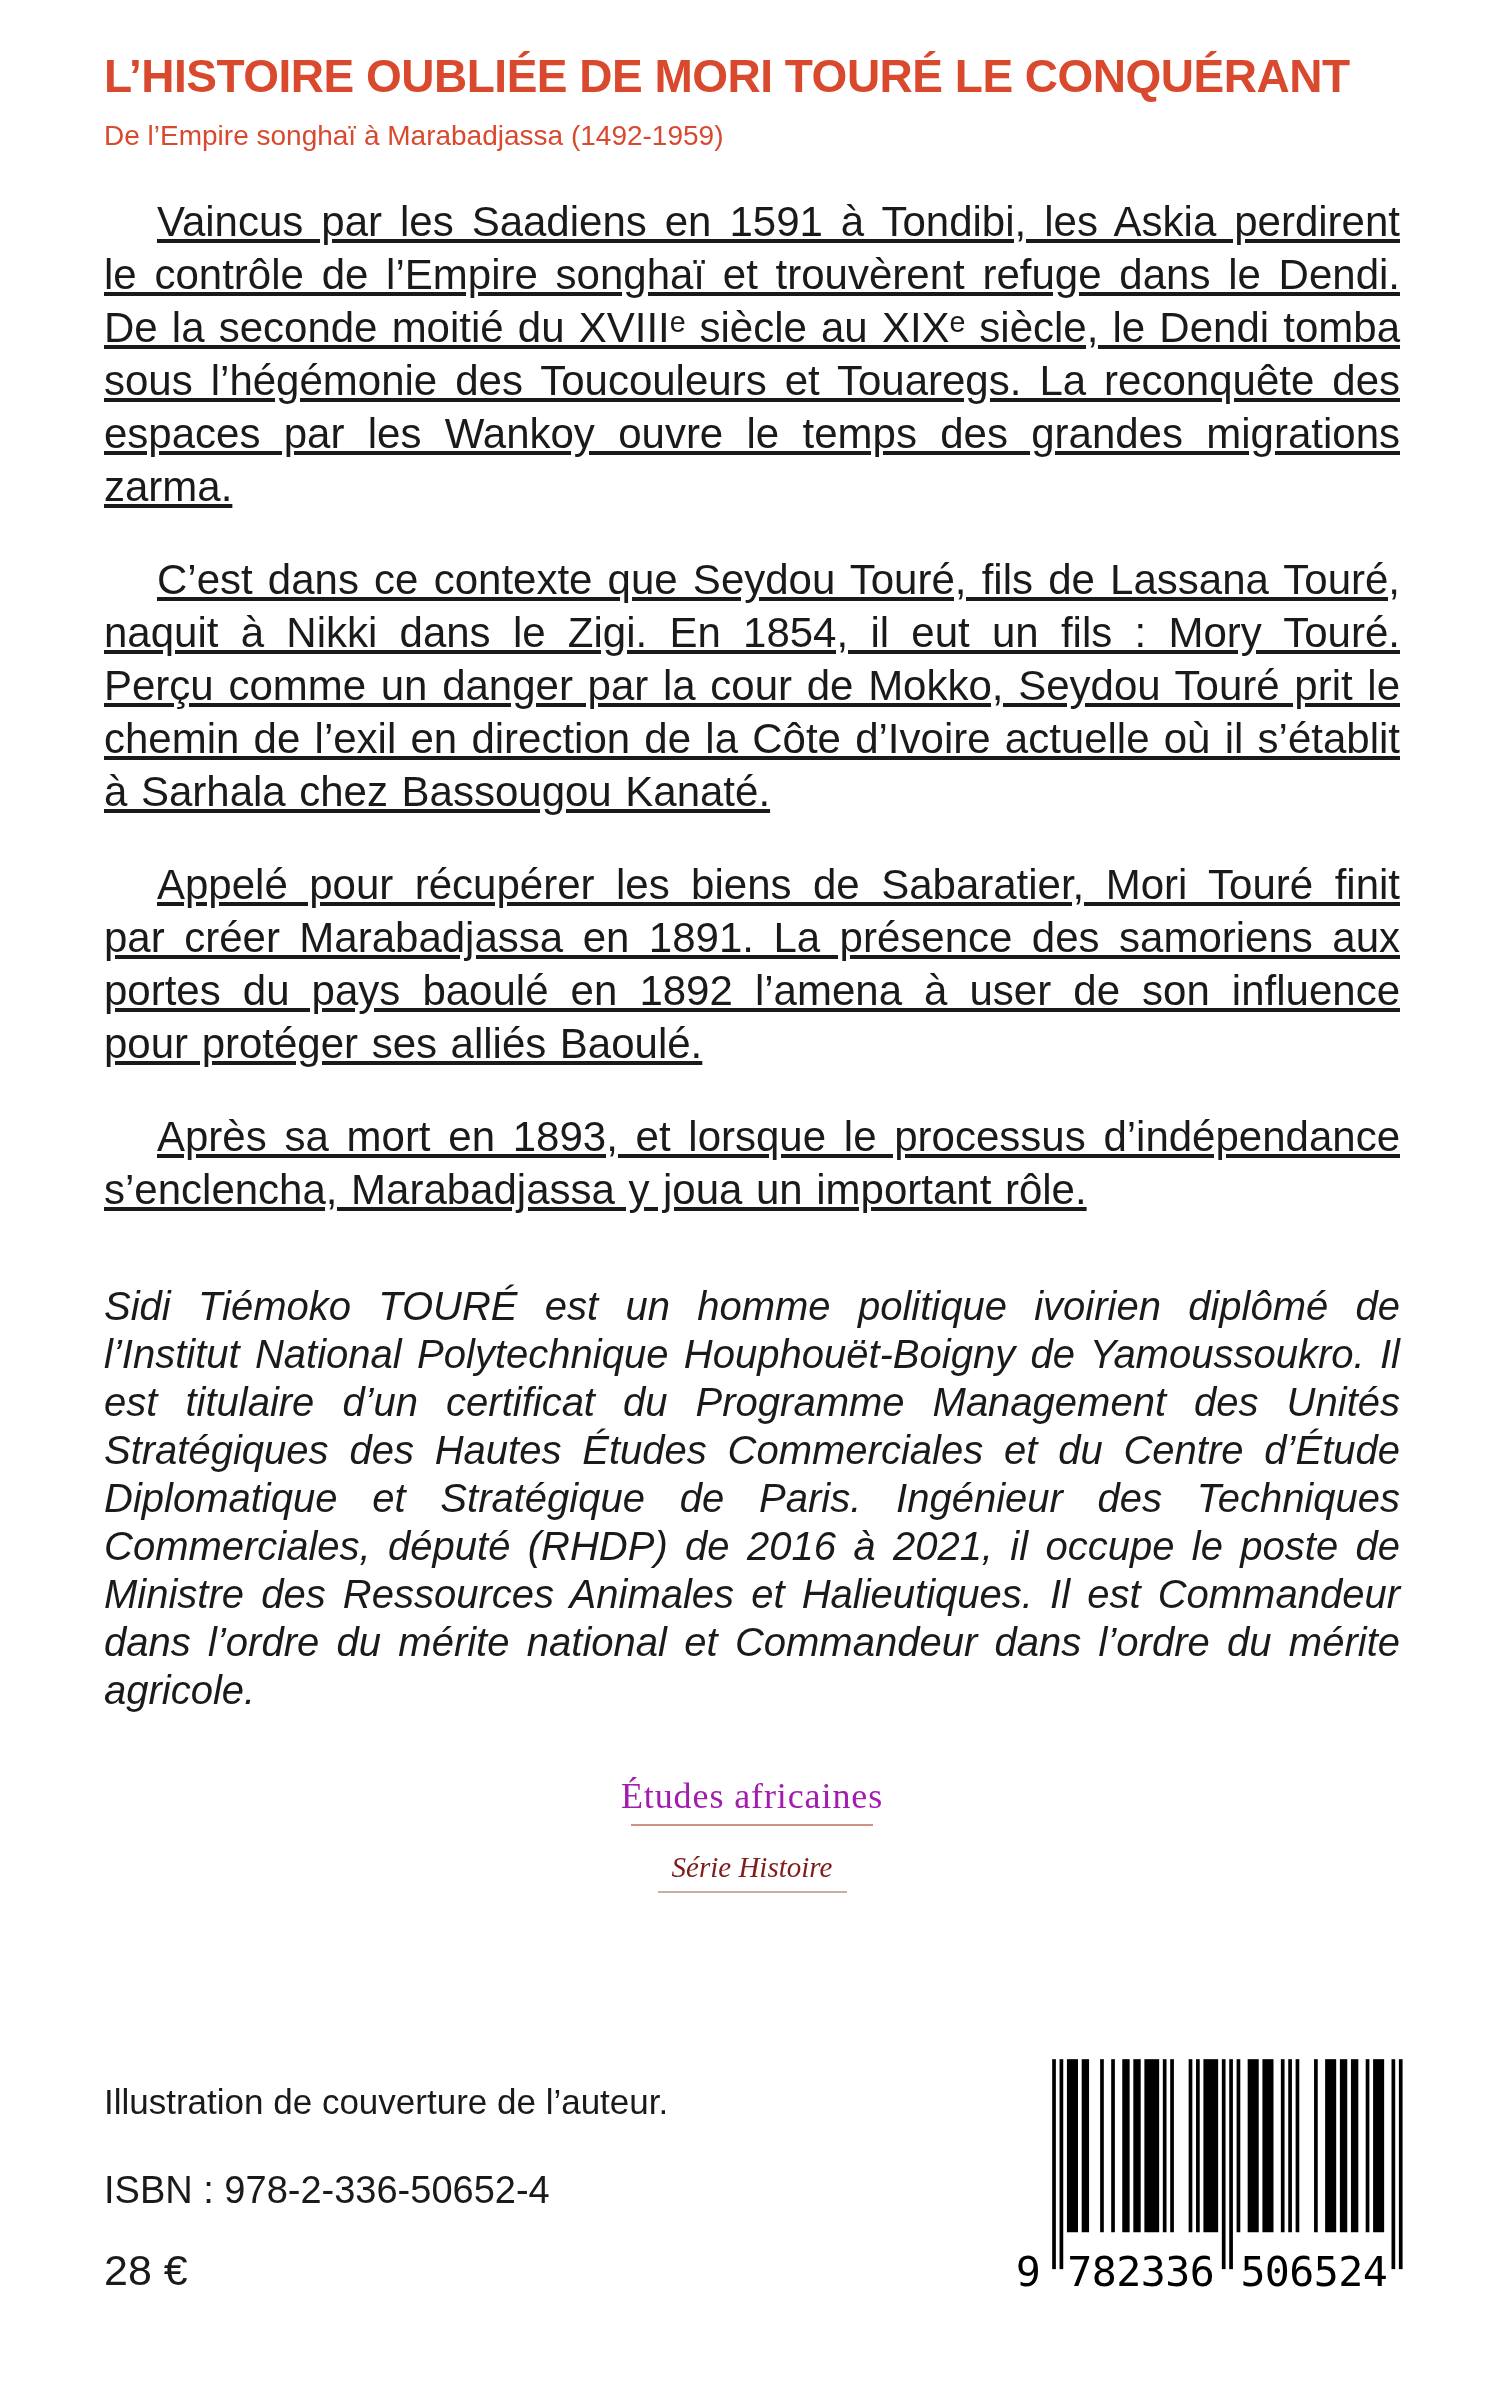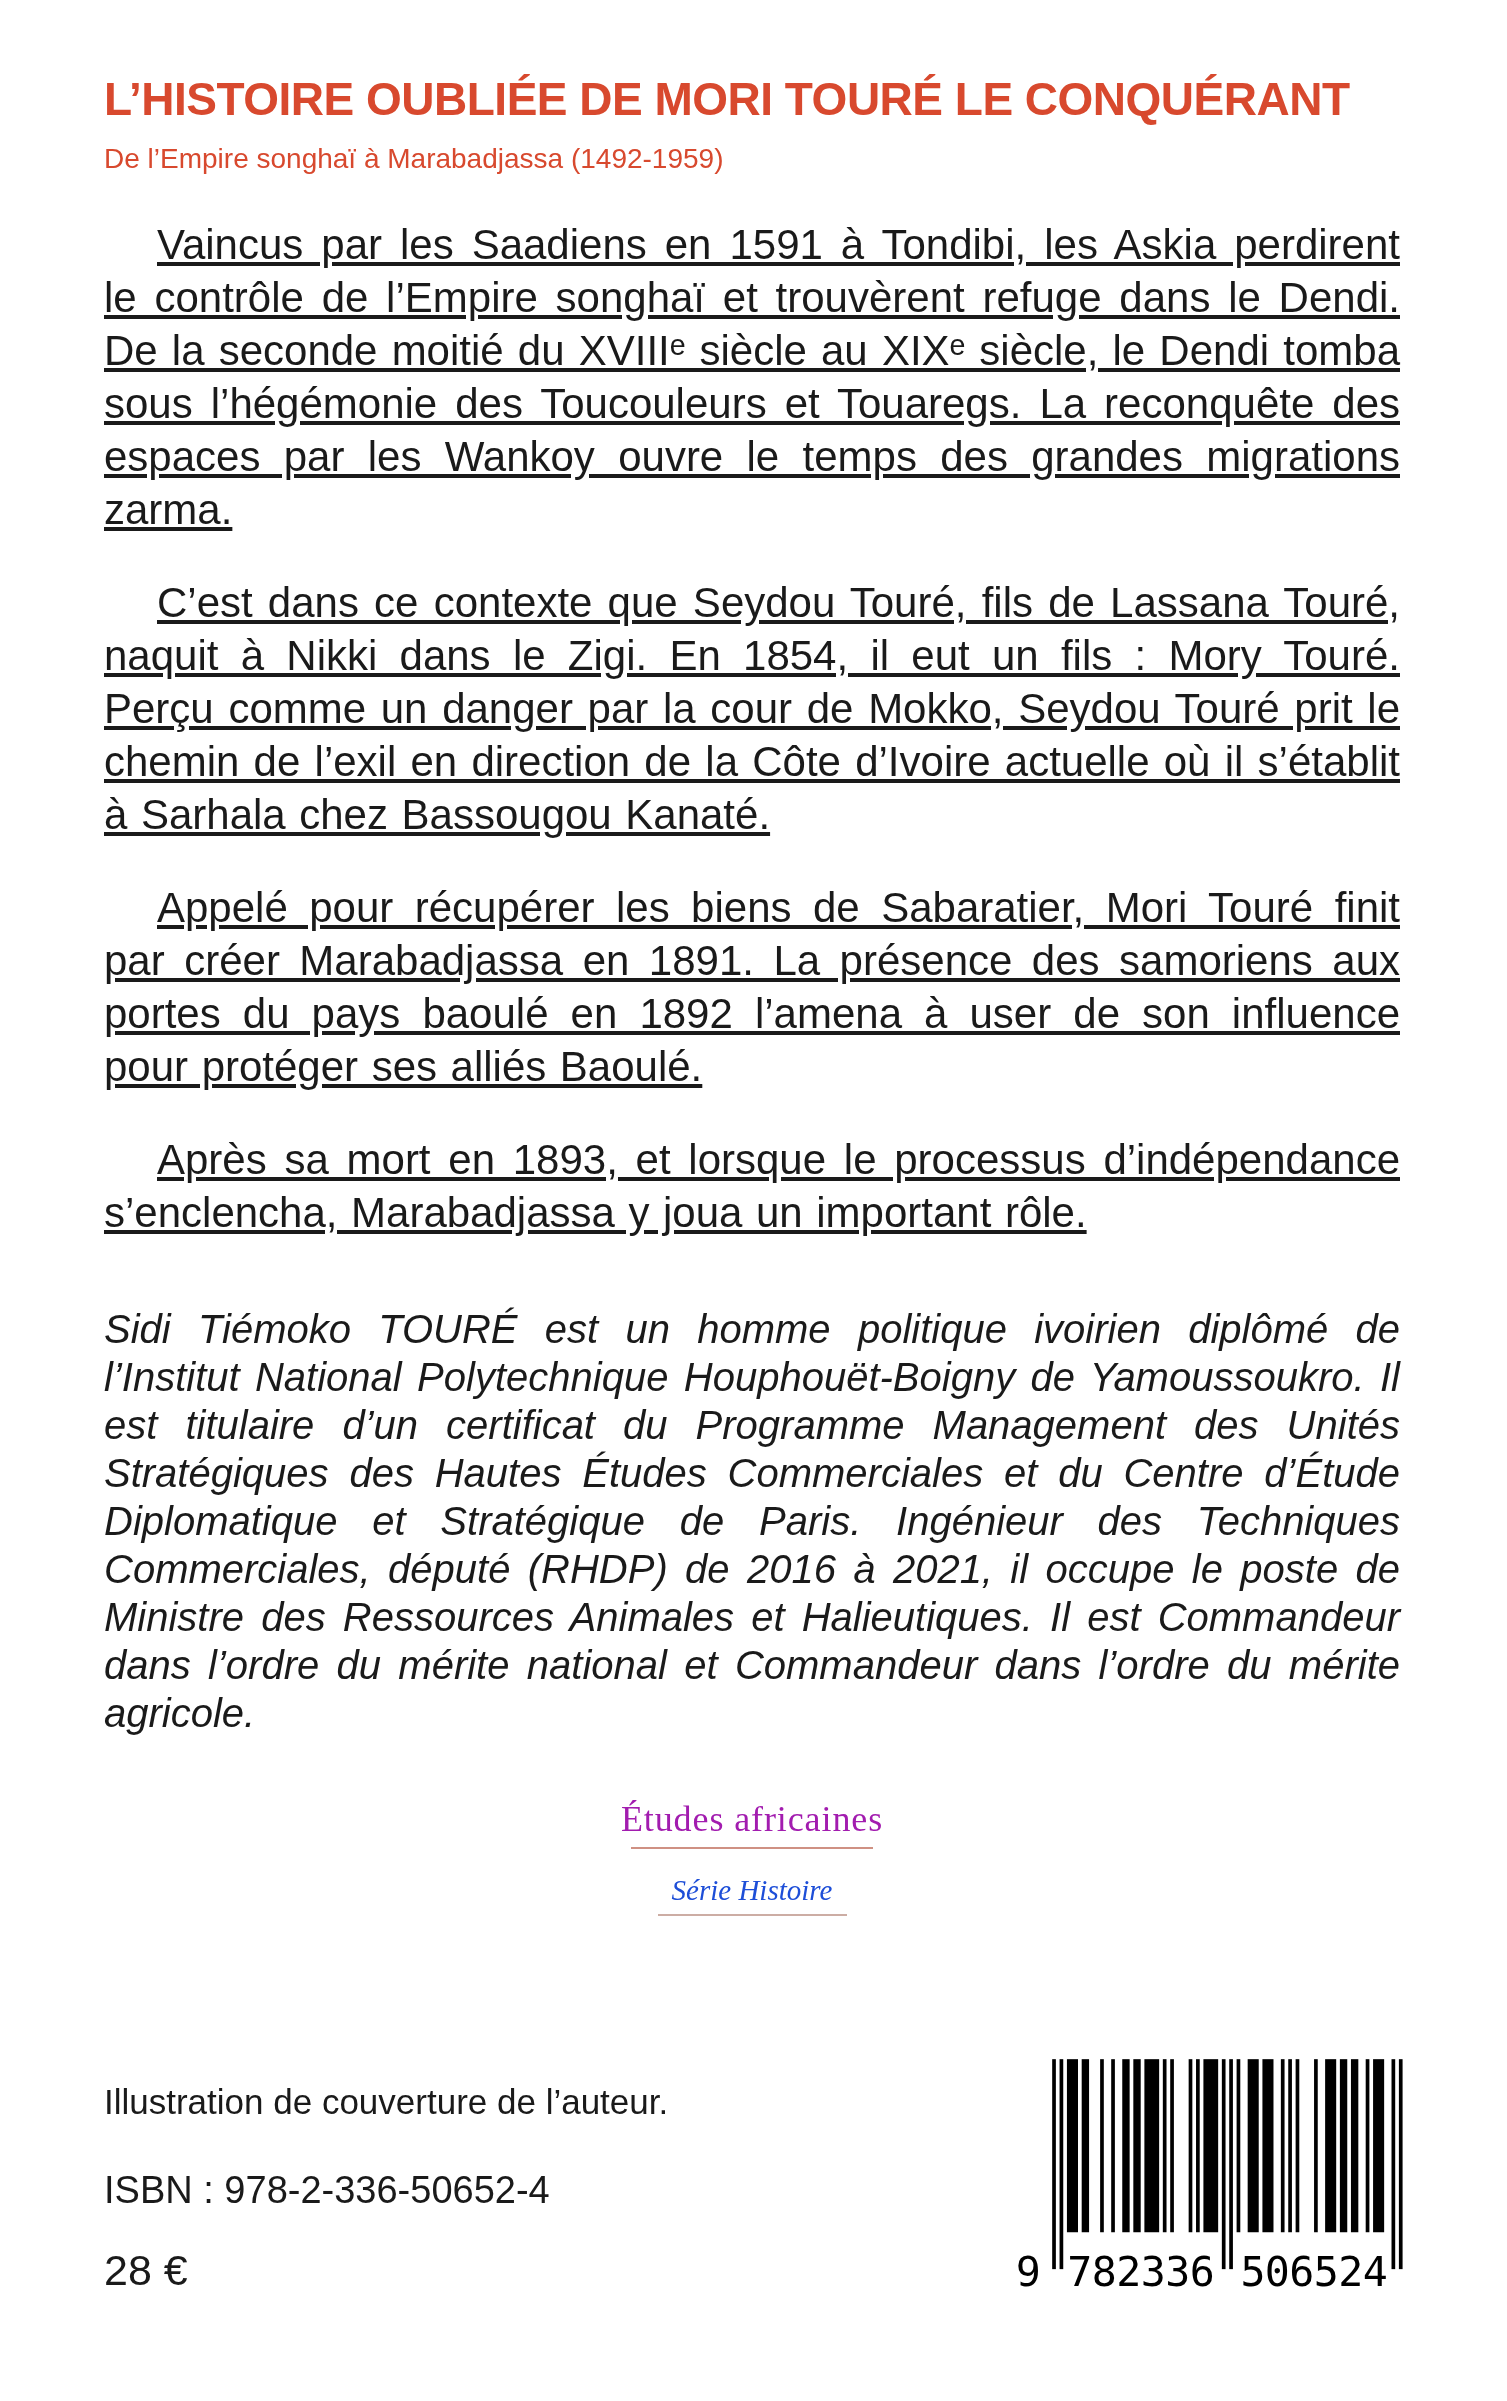--- a/index.html
+++ b/index.html
@@ -8,21 +8,21 @@
   .page {
     position: relative;
     width: 1508px;
     height: 2402px;
     margin: 0 auto;
     background: #ffffff;
     font-family: "Liberation Sans", "DejaVu Sans", sans-serif;
     color: #1a1a1a;
     overflow: hidden;
   }
-  .content { padding: 49px 108px 0 104px; margin-top: 23px; }
+  .content { padding: 49px 108px 0 104px; }
 
   .book-title {
     color: var(--accent);
     font-weight: bold;
     font-size: 46px;
     line-height: 55px;
     letter-spacing: -0.5px;
   }
   .book-subtitle {
     color: var(--accent);
@@ -67,21 +67,21 @@
   .collection-rule {
     width: 242px; height: 1.9px;
     background: #cf9183;
     margin: 7.6px auto 24.6px auto;
   }
   .series-name {
     display: inline-block;
     font-family: "Liberation Serif", "DejaVu Serif", serif;
     font-style: italic;
     font-size: 29px;
-    color: #1d4ed8;
+    color: #7f1d1d;
   }
   .series-rule {
     width: 189px; height: 1.9px;
     background: #ccADA4;
     margin: 7.6px auto 0 auto;
   }
 
   .footer-left {
     position: absolute;
     left: 104px;

